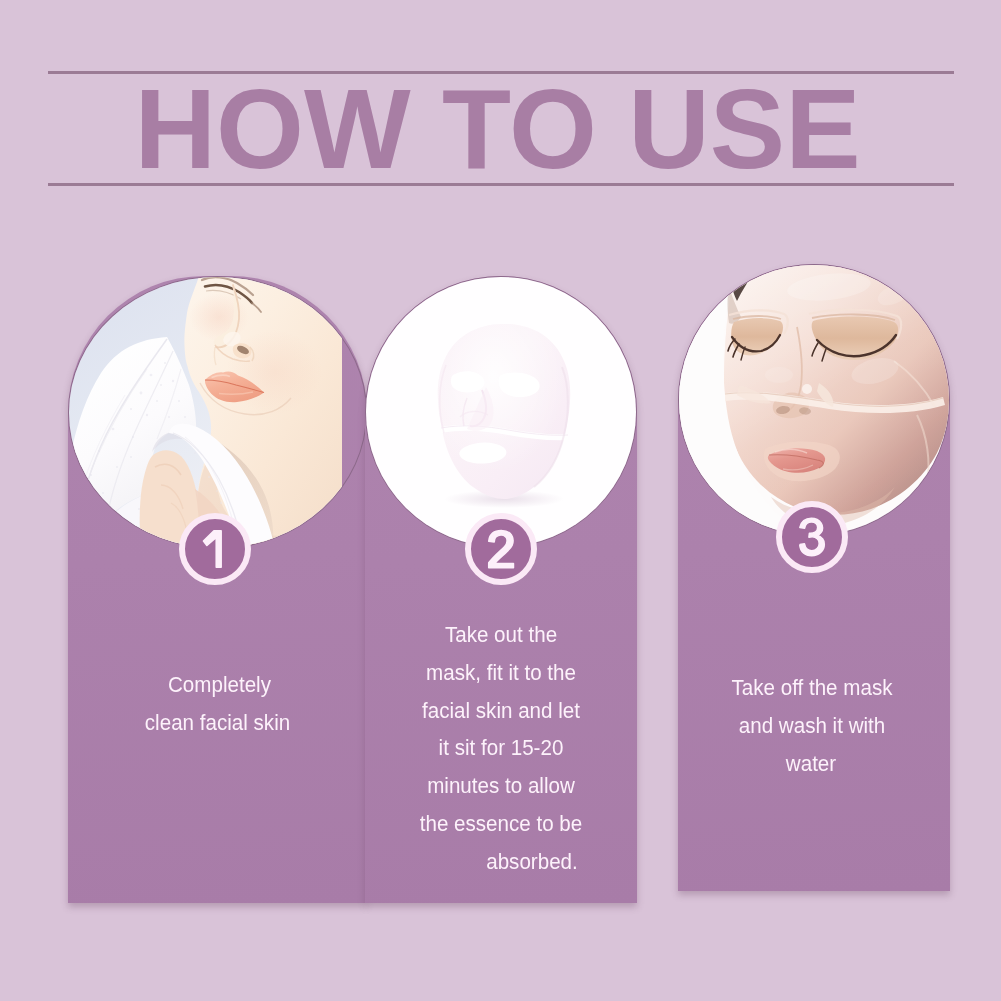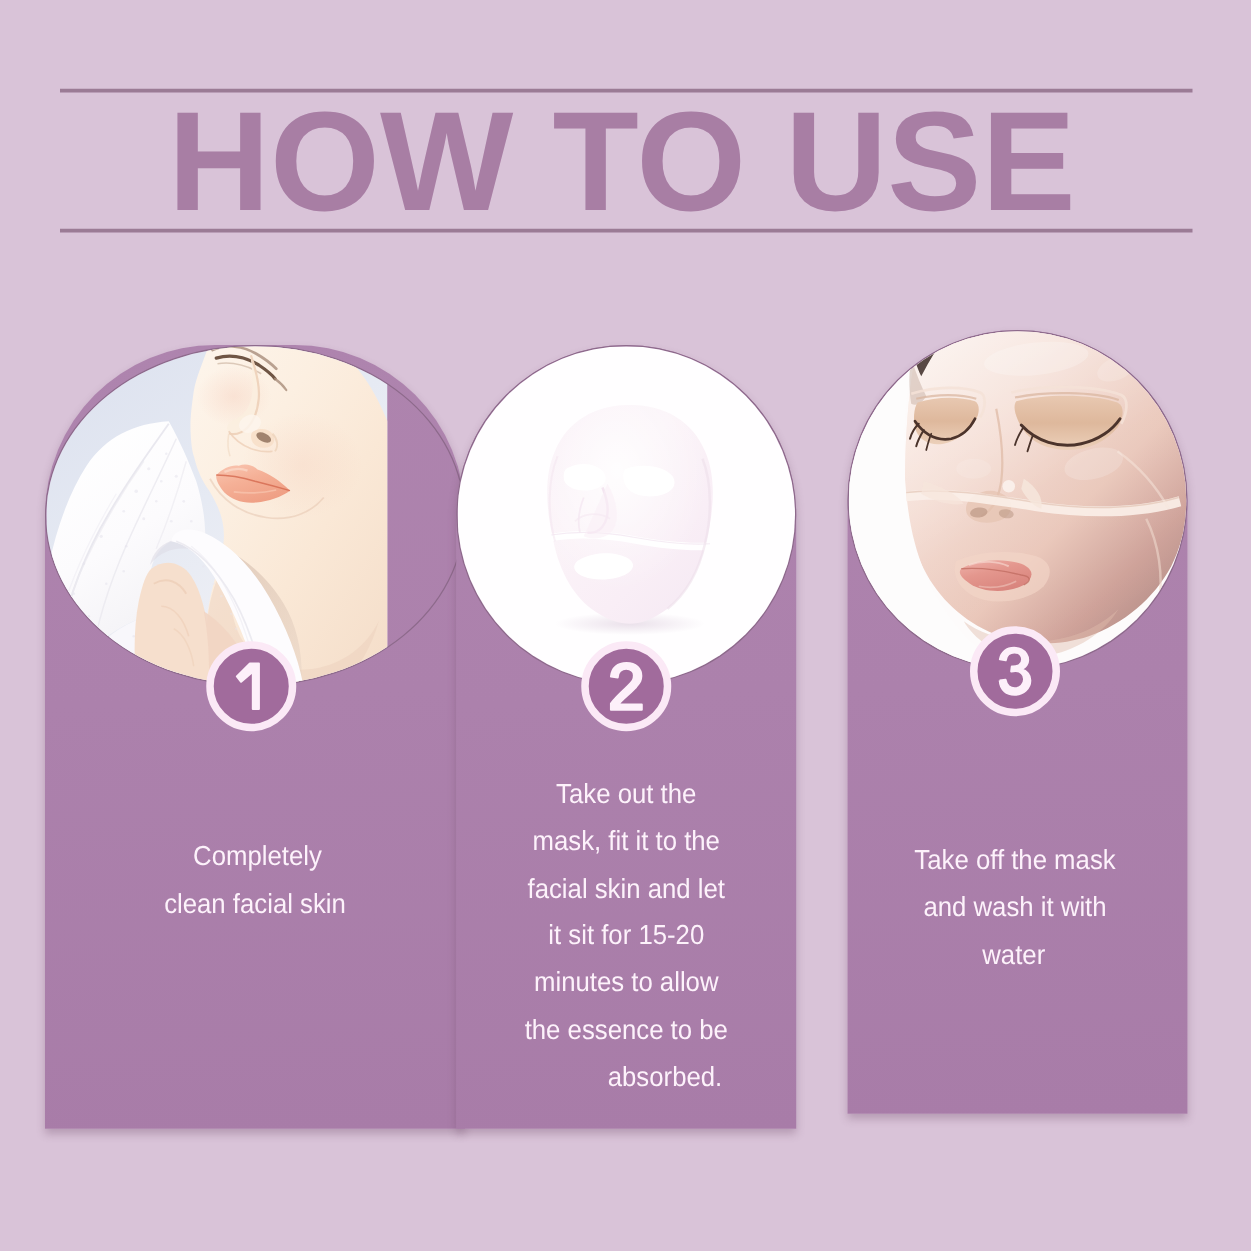--- a/index.html
+++ b/index.html
@@ -57,21 +57,21 @@
     text-align:center;
     color:#fdf2fb;
     font-size:22px;line-height:37.8px;
     font-weight:400;
   }
   .cap-line{
     transform:scaleX(0.936);
   }
 
   
-  .p1{left:36px;top:276px;width:299px;height:627px;padding-left:37px;}
+  .p1{left:68px;top:276px;width:299px;height:627px;}
   .p2{left:365px;top:276px;width:272px;height:627px;}
   .p3{left:678px;top:264px;width:272px;height:627px;}
   .card{height:627px;border-radius:136px 136px 0 0;box-shadow:0 4px 7px rgba(108,72,104,0.33);}
   .photo{left:0;top:0;width:100%;height:273px;}
   .ph2,.ph3{height:272px;}
   .badge{left:50%;margin-left:-36px;top:237px;width:72px;height:72px;}
   .b1{margin-left:-39px;}
   .b3{margin-left:-38px;}
   .c1{left:0;top:390px;width:100%;}
   .c2{left:0;top:340px;width:100%;}

